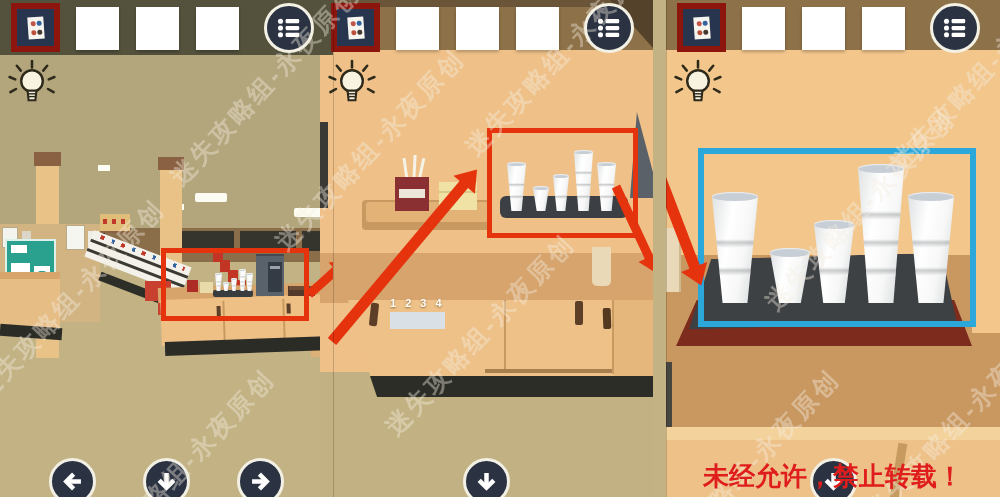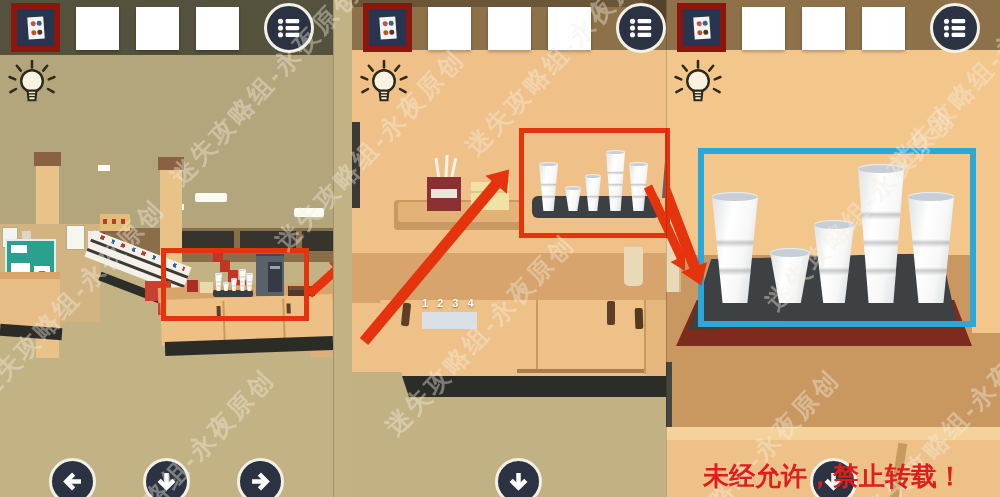--- a/index.html
+++ b/index.html
@@ -1,21 +1,21 @@
 <!DOCTYPE html>
 <html><head>
 <meta charset="utf-8">
 <style>
   html,body{margin:0;padding:0;background:#888;}
   #stage{position:relative;width:1000px;height:497px;overflow:hidden;background:#c2b284;
          font-family:"Liberation Sans",sans-serif;}
   .abs{position:absolute;}
   .panel{position:absolute;top:0;height:497px;overflow:hidden;}
   #p1{left:0;width:333px;background:#b3a57c;}
-  #p2{left:352px;width:333px;background:#efc189;}
+  #p2{left:320px;width:333px;background:#efc189;}
   #p3{left:666px;width:334px;background:#f3c78c;}
   .seam{position:absolute;top:0;width:1px;height:497px;background:rgba(0,0,0,.18);z-index:40;}
 
   
   .topbar{position:absolute;left:0;top:0;width:100%;height:55px;z-index:20;}
   .slot{position:absolute;box-sizing:border-box;}
   .slot.sel{left:11px;top:3px;width:49px;height:49px;background:#8c150e;display:flex;align-items:center;justify-content:center;}
   .sel-inner{width:37px;height:37px;background:#27354e;display:flex;align-items:center;justify-content:center;}
   .item-card{width:16px;height:22px;background:#f6f5f0;transform:rotate(-4deg);display:grid;
              grid-template-columns:1fr 1fr;grid-template-rows:1fr 1fr;place-items:center;padding:2px;box-sizing:border-box;}

